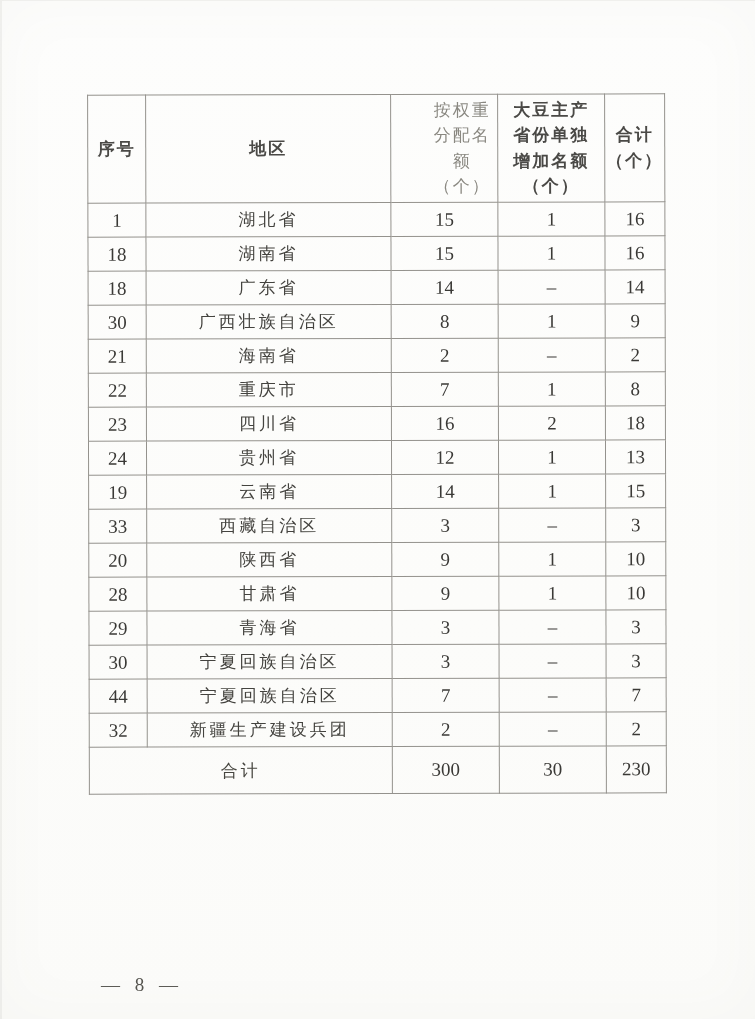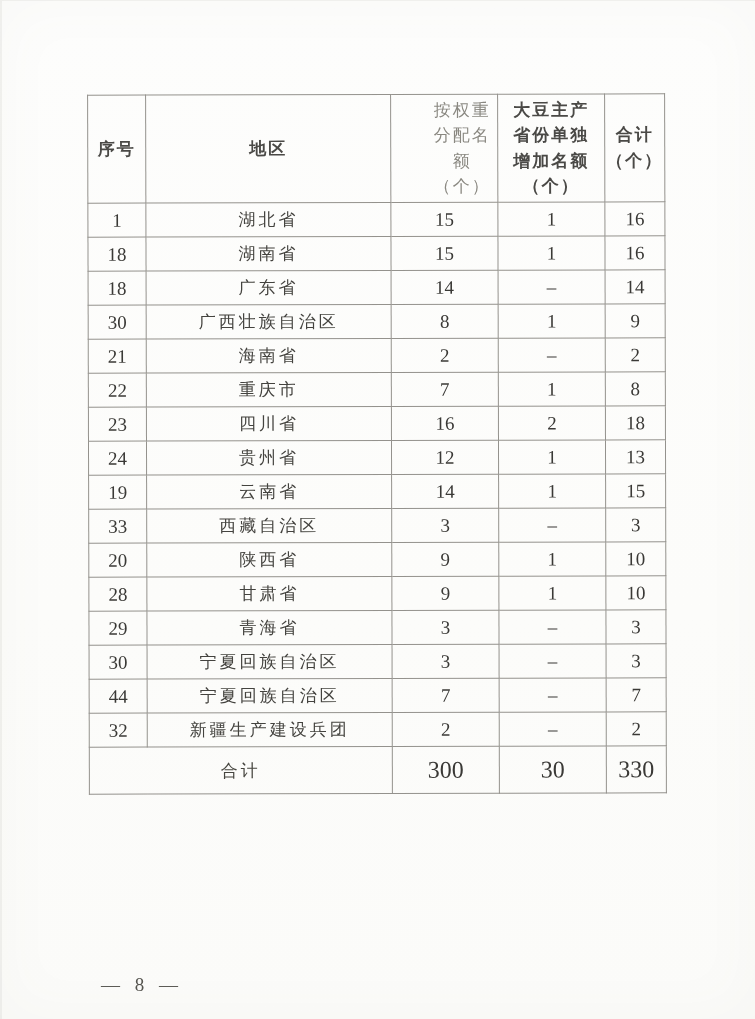--- a/index.html
+++ b/index.html
@@ -55,21 +55,21 @@
   }
 
   td.cell-region {
     font-size: 17px;
     letter-spacing: 3px;
     color: #44433f;
   }
 
   .quota-table tfoot td { height: 47px; }
   td.total-label { font-size: 17px; letter-spacing: 3px; color: #46453f; }
-  td.total-num   { font-size: 24px; color: #3a3936; }
+  td.total-num   { font-size: 19px; color: #3a3936; }
 
   .page-number {
     position: absolute;
     left: 101px; top: 974px;
     font-size: 19px;
     letter-spacing: 5px;
     color: #55544f;
   }
 
   
@@ -236,20 +236,20 @@
           <td class="cell-weight">2</td>
           <td class="cell-extra">–</td>
           <td class="cell-total">2</td>
         </tr>
       </tbody>
     <tfoot>
       <tr>
         <td colspan="2" class="total-label">合计</td>
         <td class="total-num">300</td>
         <td class="total-num">30</td>
-        <td class="total-num">330</td>
+        <td class="total-num">230</td>
       </tr>
     </tfoot>
   </table>
 
   <div class="page-number">— 8 —</div>
 
 </div>
 
 </body></html>

